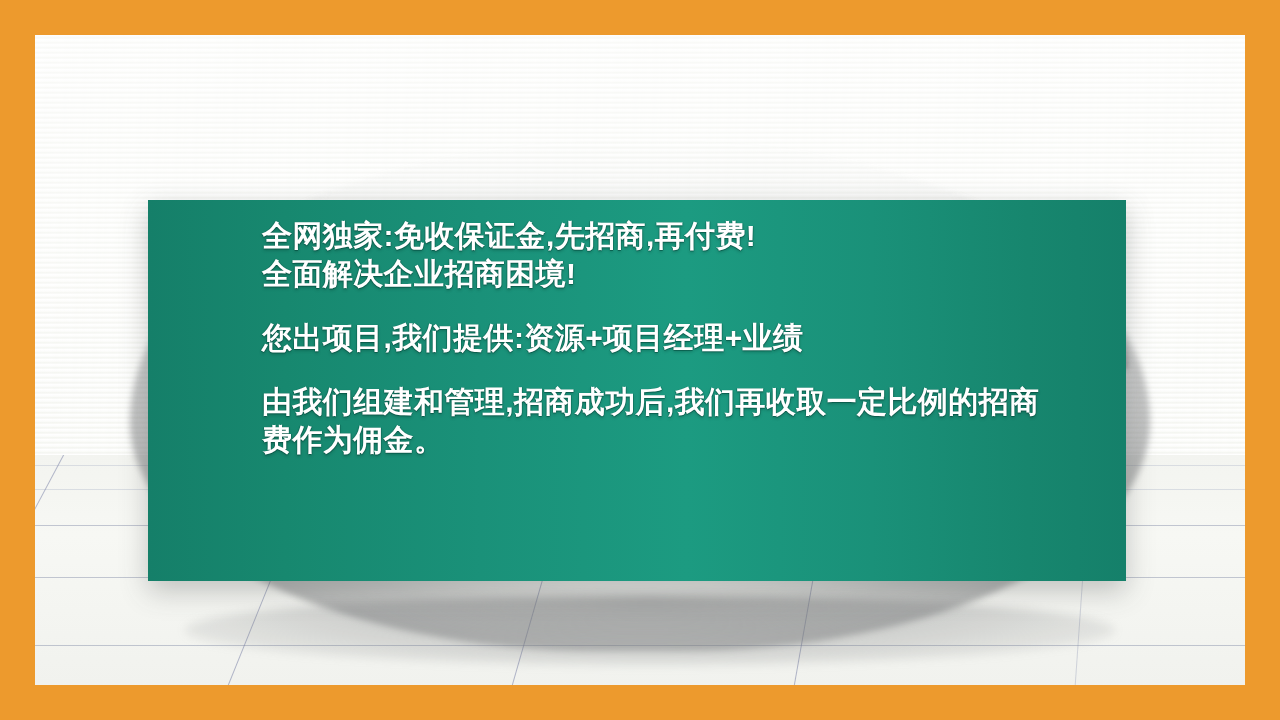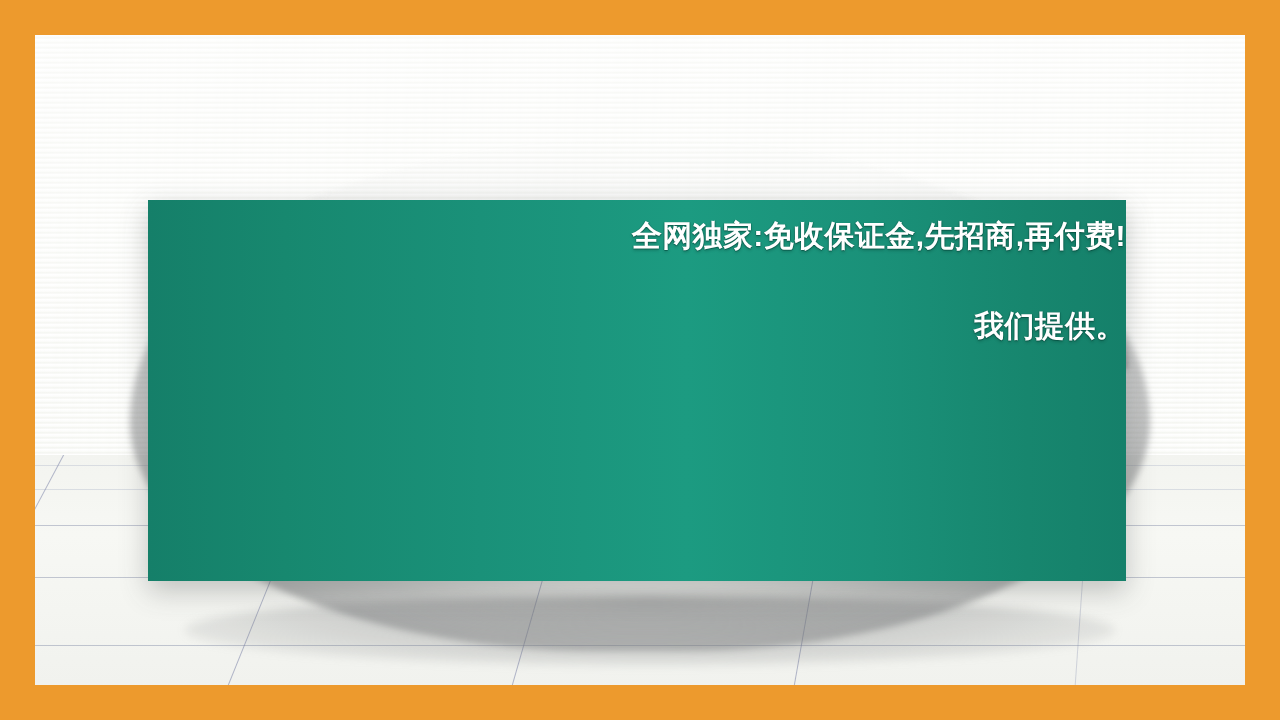--- a/index.html
+++ b/index.html
@@ -164,21 +164,20 @@
     font-size: 30px;
     line-height: 38px;
     font-weight: bold;
     letter-spacing: 0.4px;
     white-space: pre;
     text-shadow:
        0 1px 0 rgba(0,60,48,0.45),
        1px 0 0 rgba(0,60,48,0.25),
       -1px 0 0 rgba(0,60,48,0.25),
        0 2px 3px rgba(0,50,40,0.30);
-    text-align: right;
   }
   .block-gap { height: 26px; }
 </style>
 </head>
 <body>
 
 <div id="stage">
 
   <div class="frame"></div>
 
@@ -202,28 +201,31 @@
 
     <div class="dome-shadow"></div>
     <div class="dome-cap"></div>
     <div class="dome-under"></div>
   </div>
 
   <div class="green-box">
 
     <div class="copy-block">
       <div class="copy-line">全网独家:免收保证金,先招商,再付费!</div>
+      <div class="copy-line">全面解决企业招商困境!</div>
     </div>
 
     <div class="block-gap"></div>
 
     <div class="copy-block">
+      <div class="copy-line">您出项目,我们提供:资源+项目经理+业绩</div>
     </div>
 
     <div class="block-gap"></div>
 
     <div class="copy-block">
-      <div class="copy-line">我们提供。</div>
+      <div class="copy-line">由我们组建和管理,招商成功后,我们再收取一定比例的招商</div>
+      <div class="copy-line">费作为佣金。</div>
     </div>
 
   </div>
 
 </div>
 
 </body></html>

